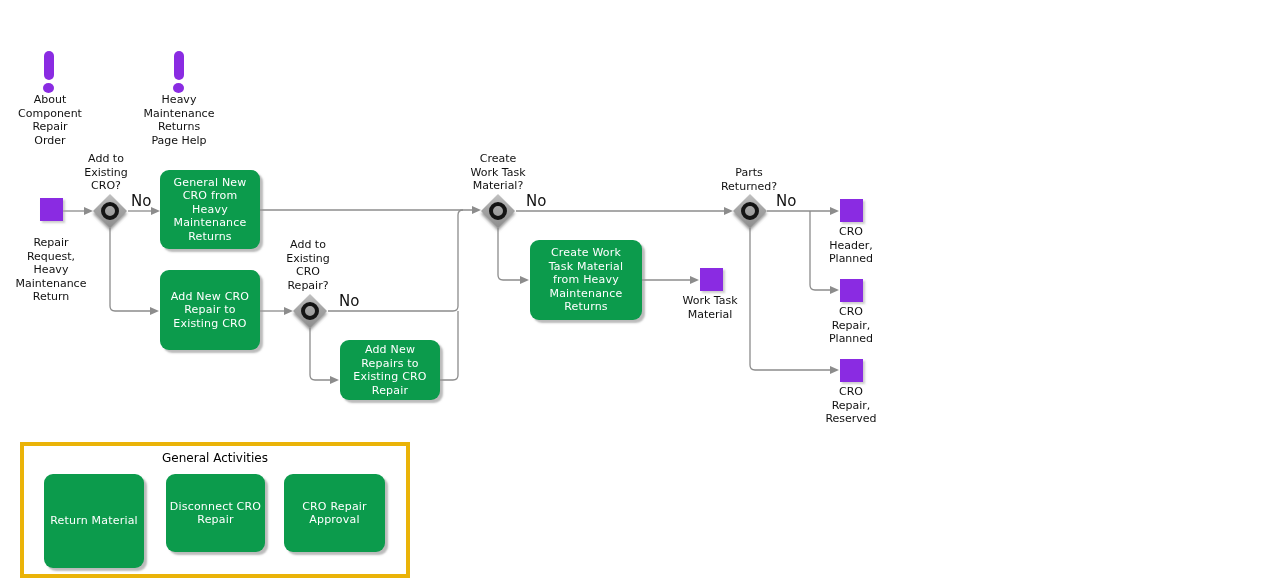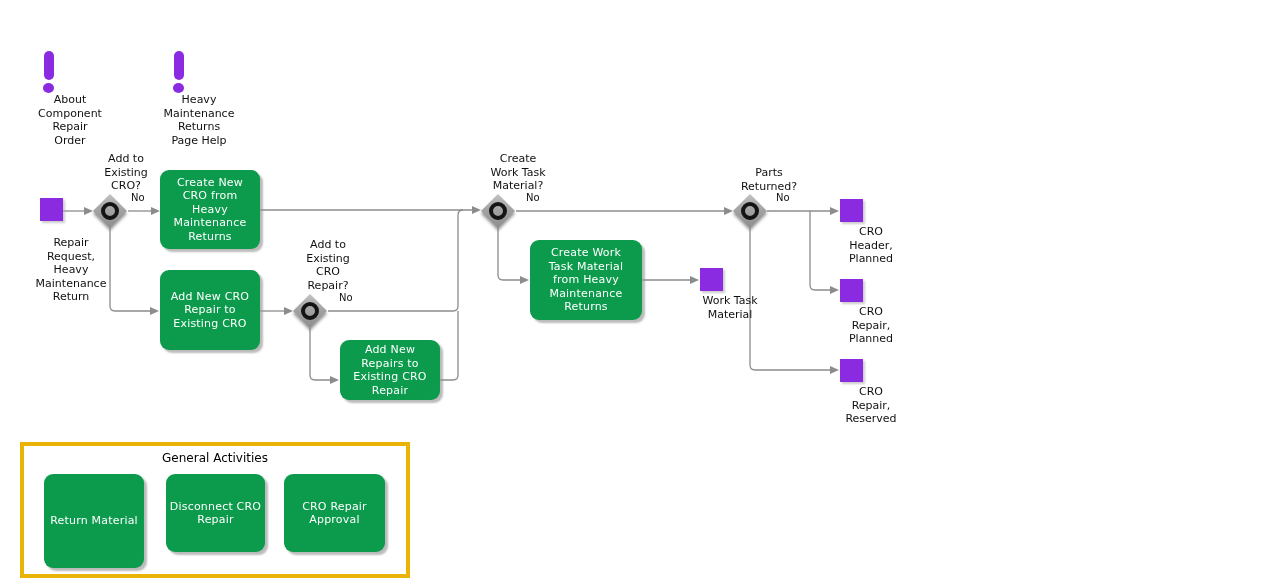--- a/index.html
+++ b/index.html
@@ -13,23 +13,23 @@
     left:8px;top:10px;width:1264px;height:30px;background:#8a2be2;
     color:#ffffff;font-size:12px;font-weight:bold;text-align:center;line-height:30px;
   }
   
   .excl{width:20px;height:46px;}
   .excl .bar{position:absolute;left:5px;top:1px;width:10px;height:29px;background:#8a2be2;border-radius:5px;}
   .excl .dot{position:absolute;left:4px;top:33px;width:11px;height:10px;background:#8a2be2;border-radius:50%;}
   
   .lbl{
     font-size:11px;line-height:13.5px;color:#111111;text-align:center;
-    white-space:pre-line;width:100px;padding-left:20px;
+    white-space:pre-line;width:100px;
   }
-  .no-lbl{font-size:10px;color:#111111;width:26px;text-align:left;}
+  .no-lbl{font-size:15px;color:#111111;width:26px;text-align:left;}
   
   .psq{width:23px;height:23px;background:#8a2be2;box-shadow:2px 2px 2px rgba(170,170,170,0.6);}
   
   .decision{width:34px;height:34px;}
   .decision .dshape{
     position:absolute;left:5px;top:5px;width:24px;height:24px;
     background:linear-gradient(135deg,#c2c2c2 0%,#a3a3a3 45%,#8e8e8e 100%);
     transform:rotate(45deg);box-shadow:2px 2px 3px rgba(130,130,130,0.8);
   }
   .decision .dring{
@@ -110,21 +110,21 @@
 
   <div class="abs lbl" style="left:56px;top:152px;">Add to
 Existing
 CRO?</div>
   <div class="abs decision" style="left:93px;top:194px;">
     <div class="dshape"></div>
     <div class="dring"></div>
   </div>
   <div class="abs no-lbl" style="left:131px;top:192px;">No</div>
 
-  <div class="abs act" style="left:160px;top:170px;width:100px;height:79px;">Create New
+  <div class="abs act" style="left:160px;top:170px;width:100px;height:79px;">General New
 CRO from
 Heavy
 Maintenance
 Returns</div>
 
   <div class="abs act" style="left:160px;top:270px;width:100px;height:80px;">Add New CRO
 Repair to
 Existing CRO</div>
 
   <div class="abs lbl" style="left:258px;top:238px;">Add to

